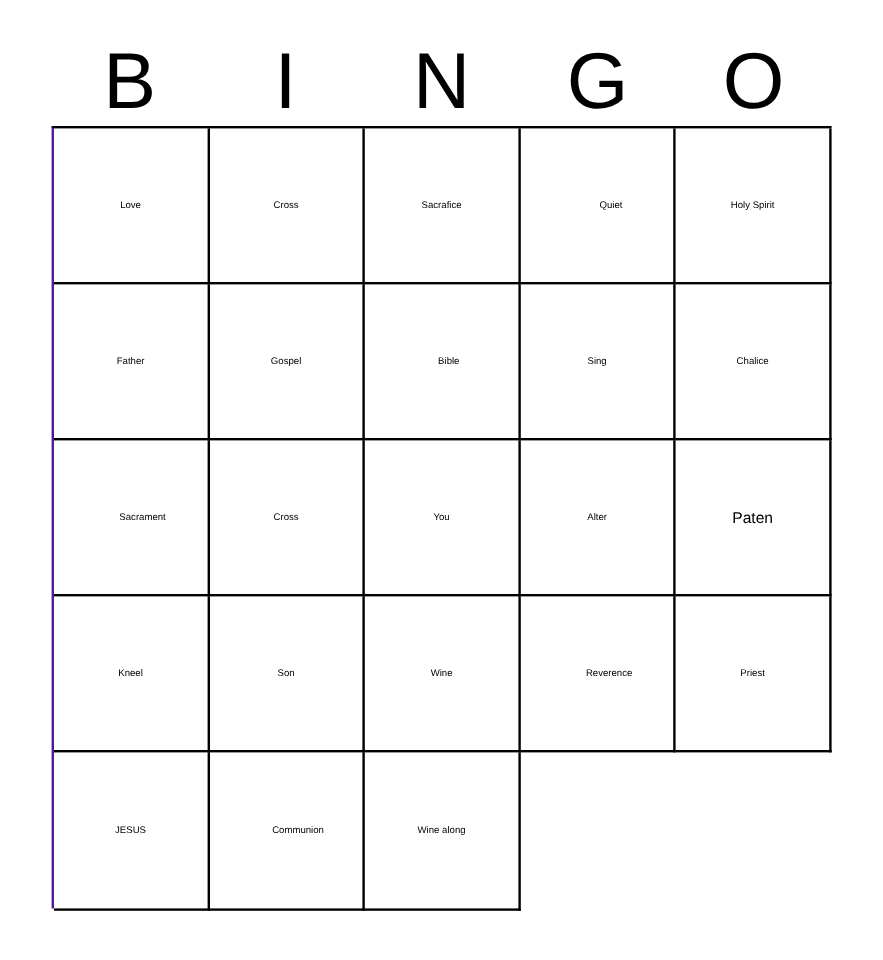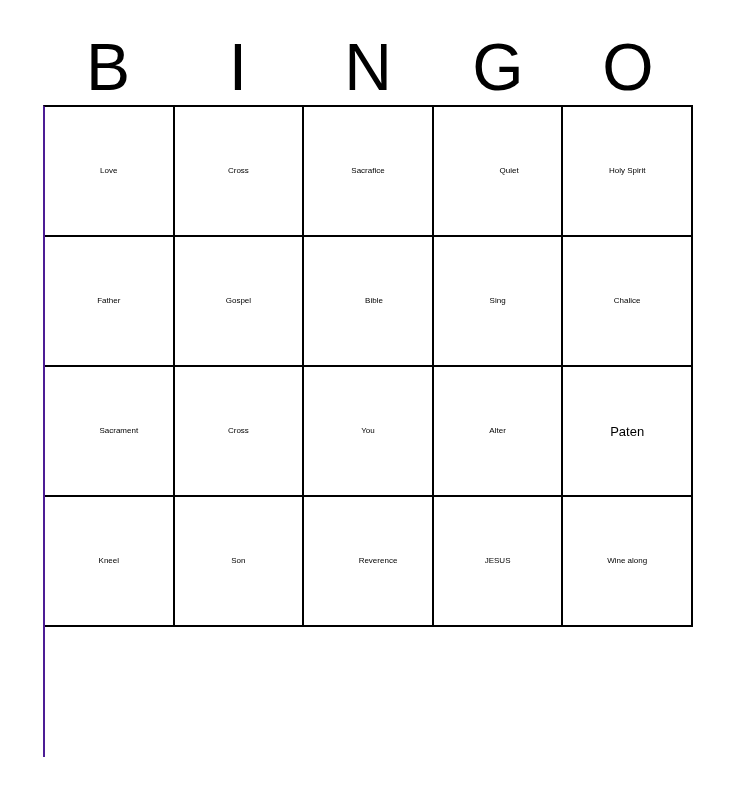--- a/index.html
+++ b/index.html
@@ -151,23 +151,32 @@
       <div class="cell">
         <span class="cell-text fs-xl" style="font-size: 13px;">Paten</span>
       </div>
       <div class="cell">
         <span class="cell-text fs-xl" style="font-size: 8px;">Kneel</span>
       </div>
       <div class="cell">
         <span class="cell-text fs-xl" style="font-size: 8px;">Son</span>
       </div>
       <div class="cell">
+        <span class="cell-text fs-xl" style="font-size: 8px;">Wine</span>
+      </div>
+      <div class="cell">
         <span class="cell-text fs-xs" style="font-size: 8px;">Reverence</span>
       </div>
       <div class="cell">
+        <span class="cell-text fs-xl" style="font-size: 8px;">Priest</span>
+      </div>
+      <div class="cell">
         <span class="cell-text fs-md" style="font-size: 8px;">JESUS</span>
+      </div>
+      <div class="cell">
+        <span class="cell-text fs-xs" style="font-size: 8px;">Communion</span>
       </div>
       <div class="cell">
         <span class="cell-text fs-lg two-line" style="font-size: 8px;">Wine along</span>
       </div>
     </div>
 
 </div>
 
 </body></html>

